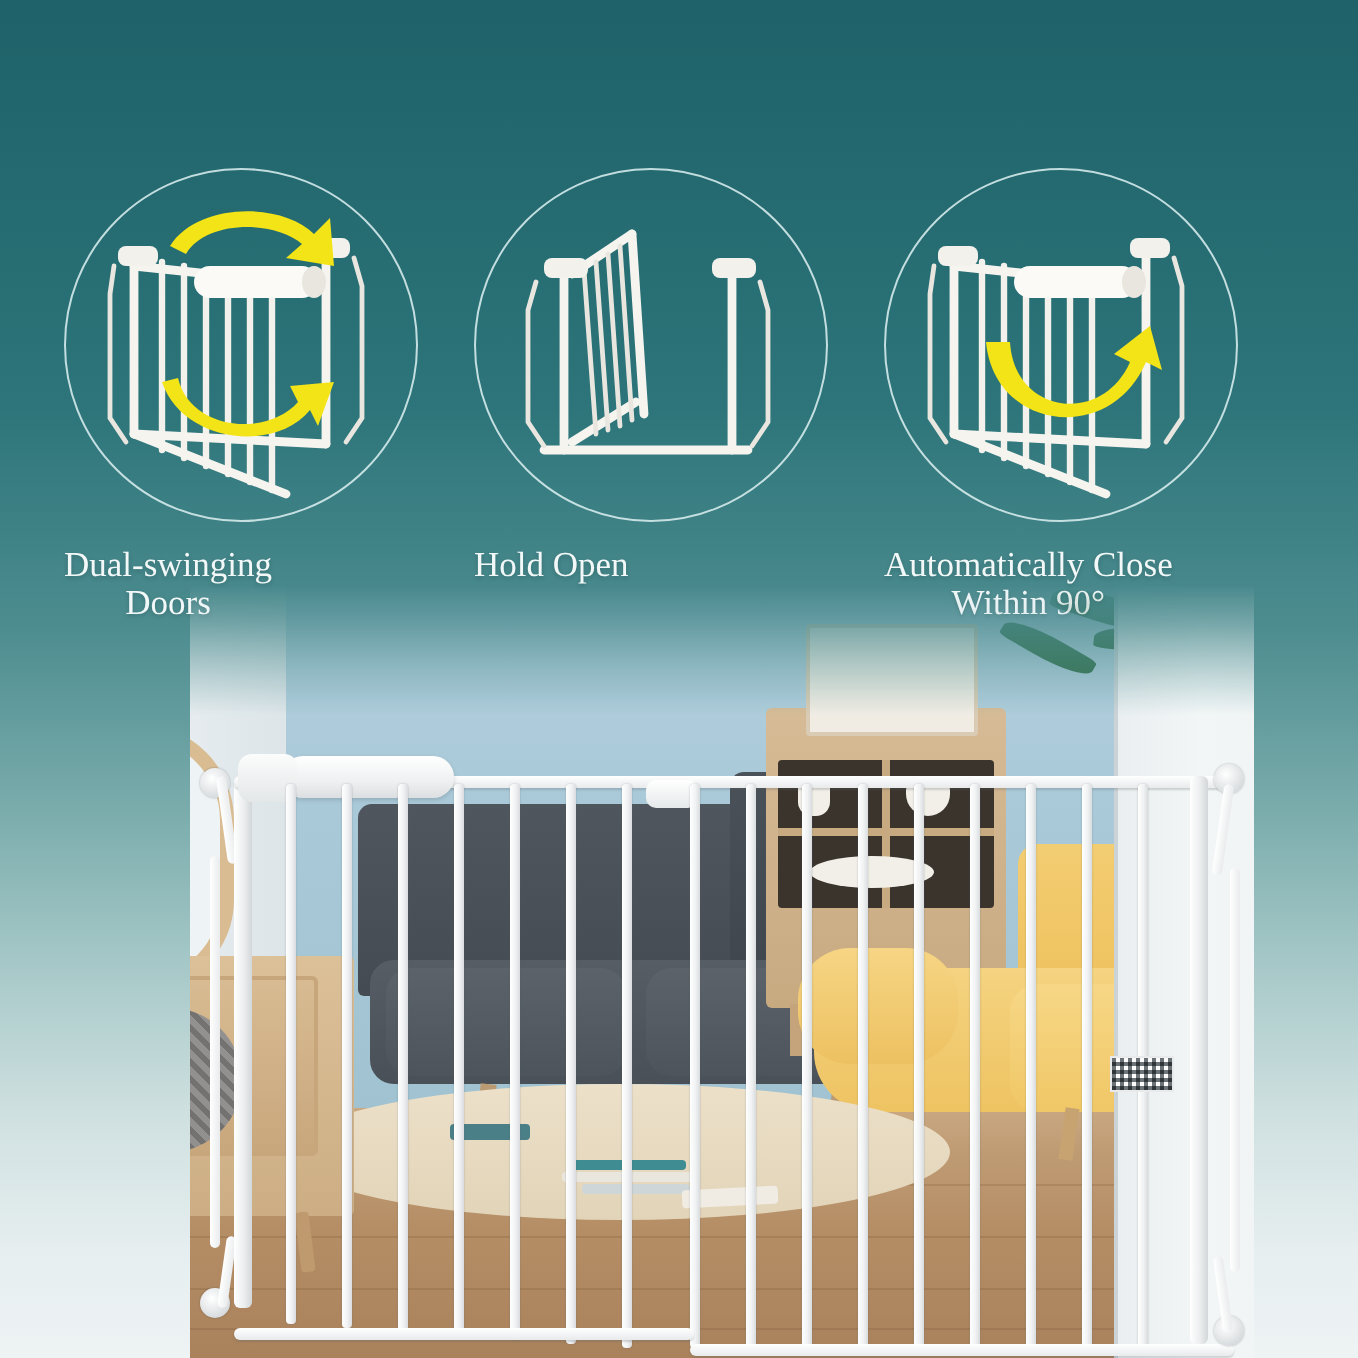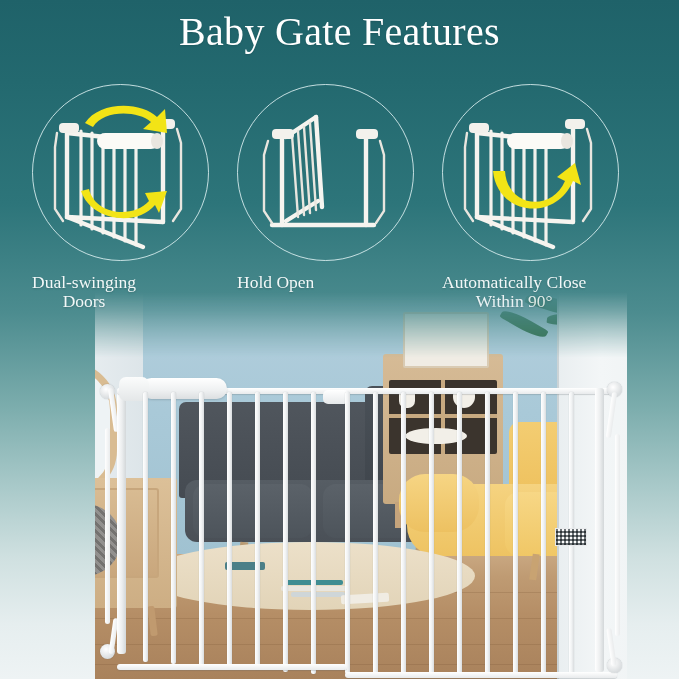--- a/index.html
+++ b/index.html
@@ -216,21 +216,20 @@
   .ill-bar{stroke:#f3f1ec;stroke-width:3.2;stroke-linecap:round;}
   .ill-bar-thin{stroke:#e9e6df;stroke-width:2.4;stroke-linecap:round;}
   .ill-frame{stroke:#f6f4ef;stroke-width:4.4;stroke-linecap:round;}
   .arrow{fill:#f2e416;}
 </style>
 </head>
 <body>
 
 <div class="poster">
 
-  <div class="title">Baby Gate Features</div>
 
   <div class="features">
 
     <div class="feature">
       <div class="ring">
         <svg width="168" height="168" viewBox="0 0 168 168">
 
           <path class="ill-bar-thin" fill="none" d="M20 44 L18 58 L18 120 L26 132"></path>
           <path class="ill-frame" fill="none" d="M30 44 L30 128"></path>
 

